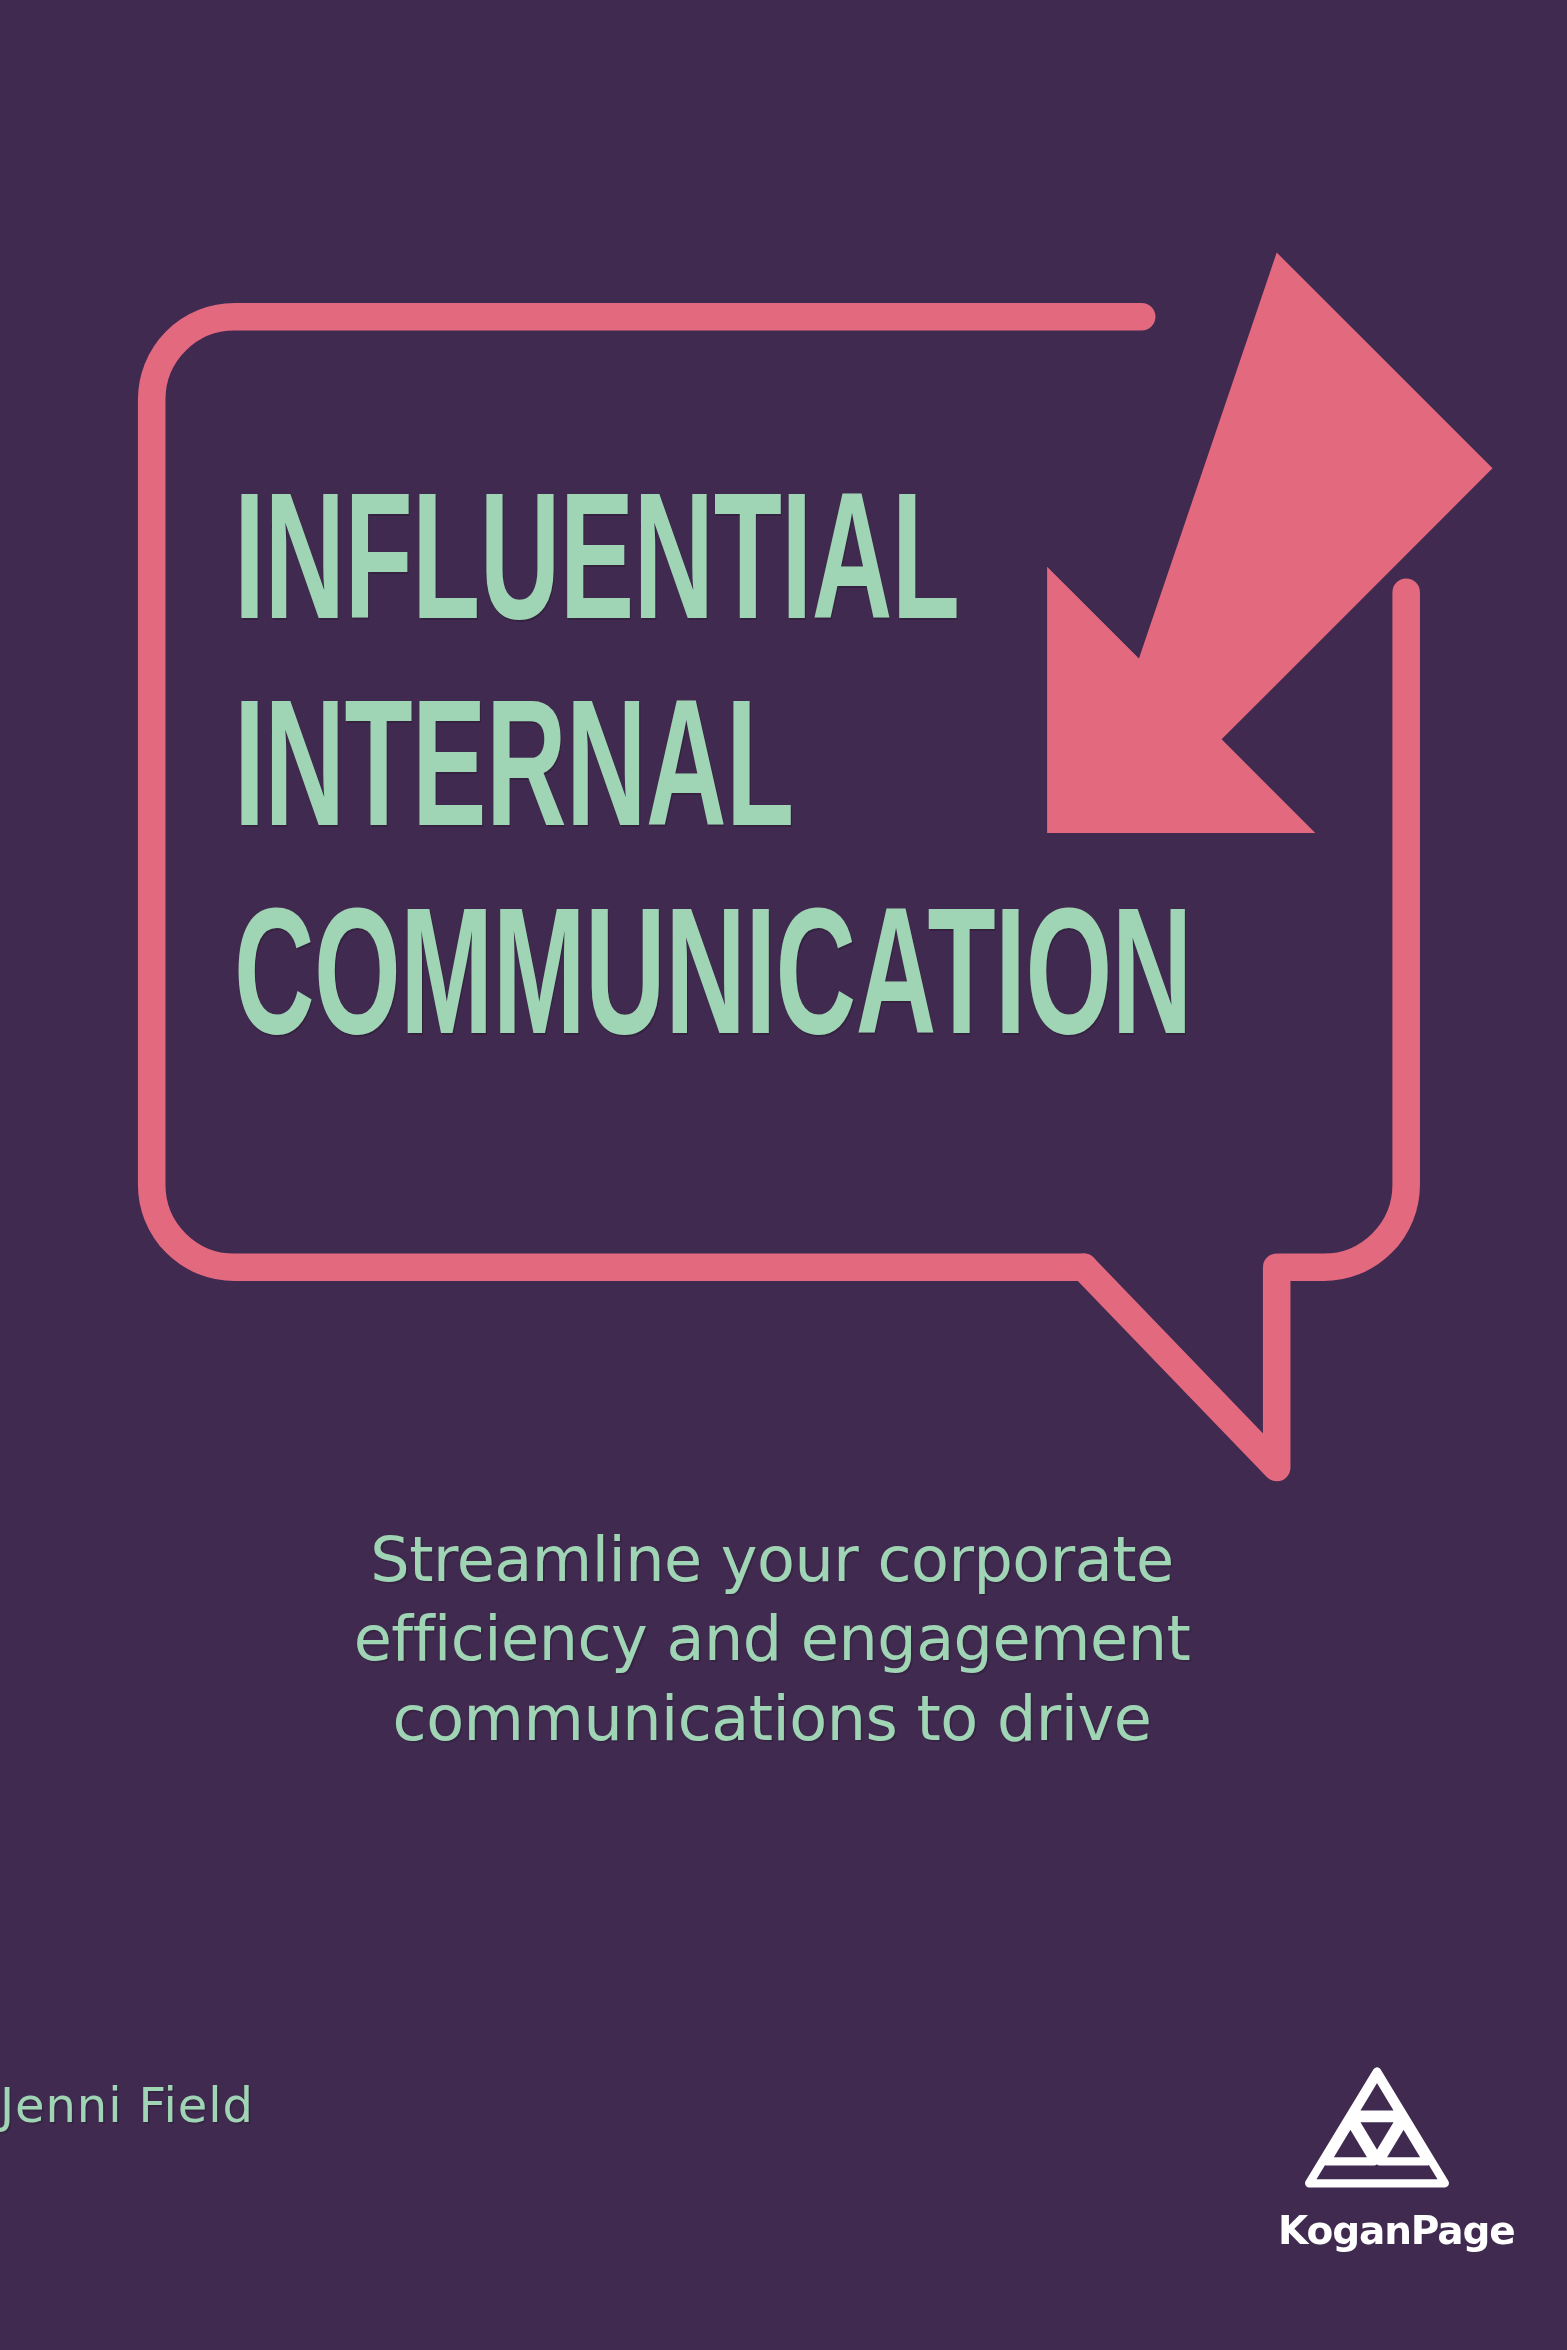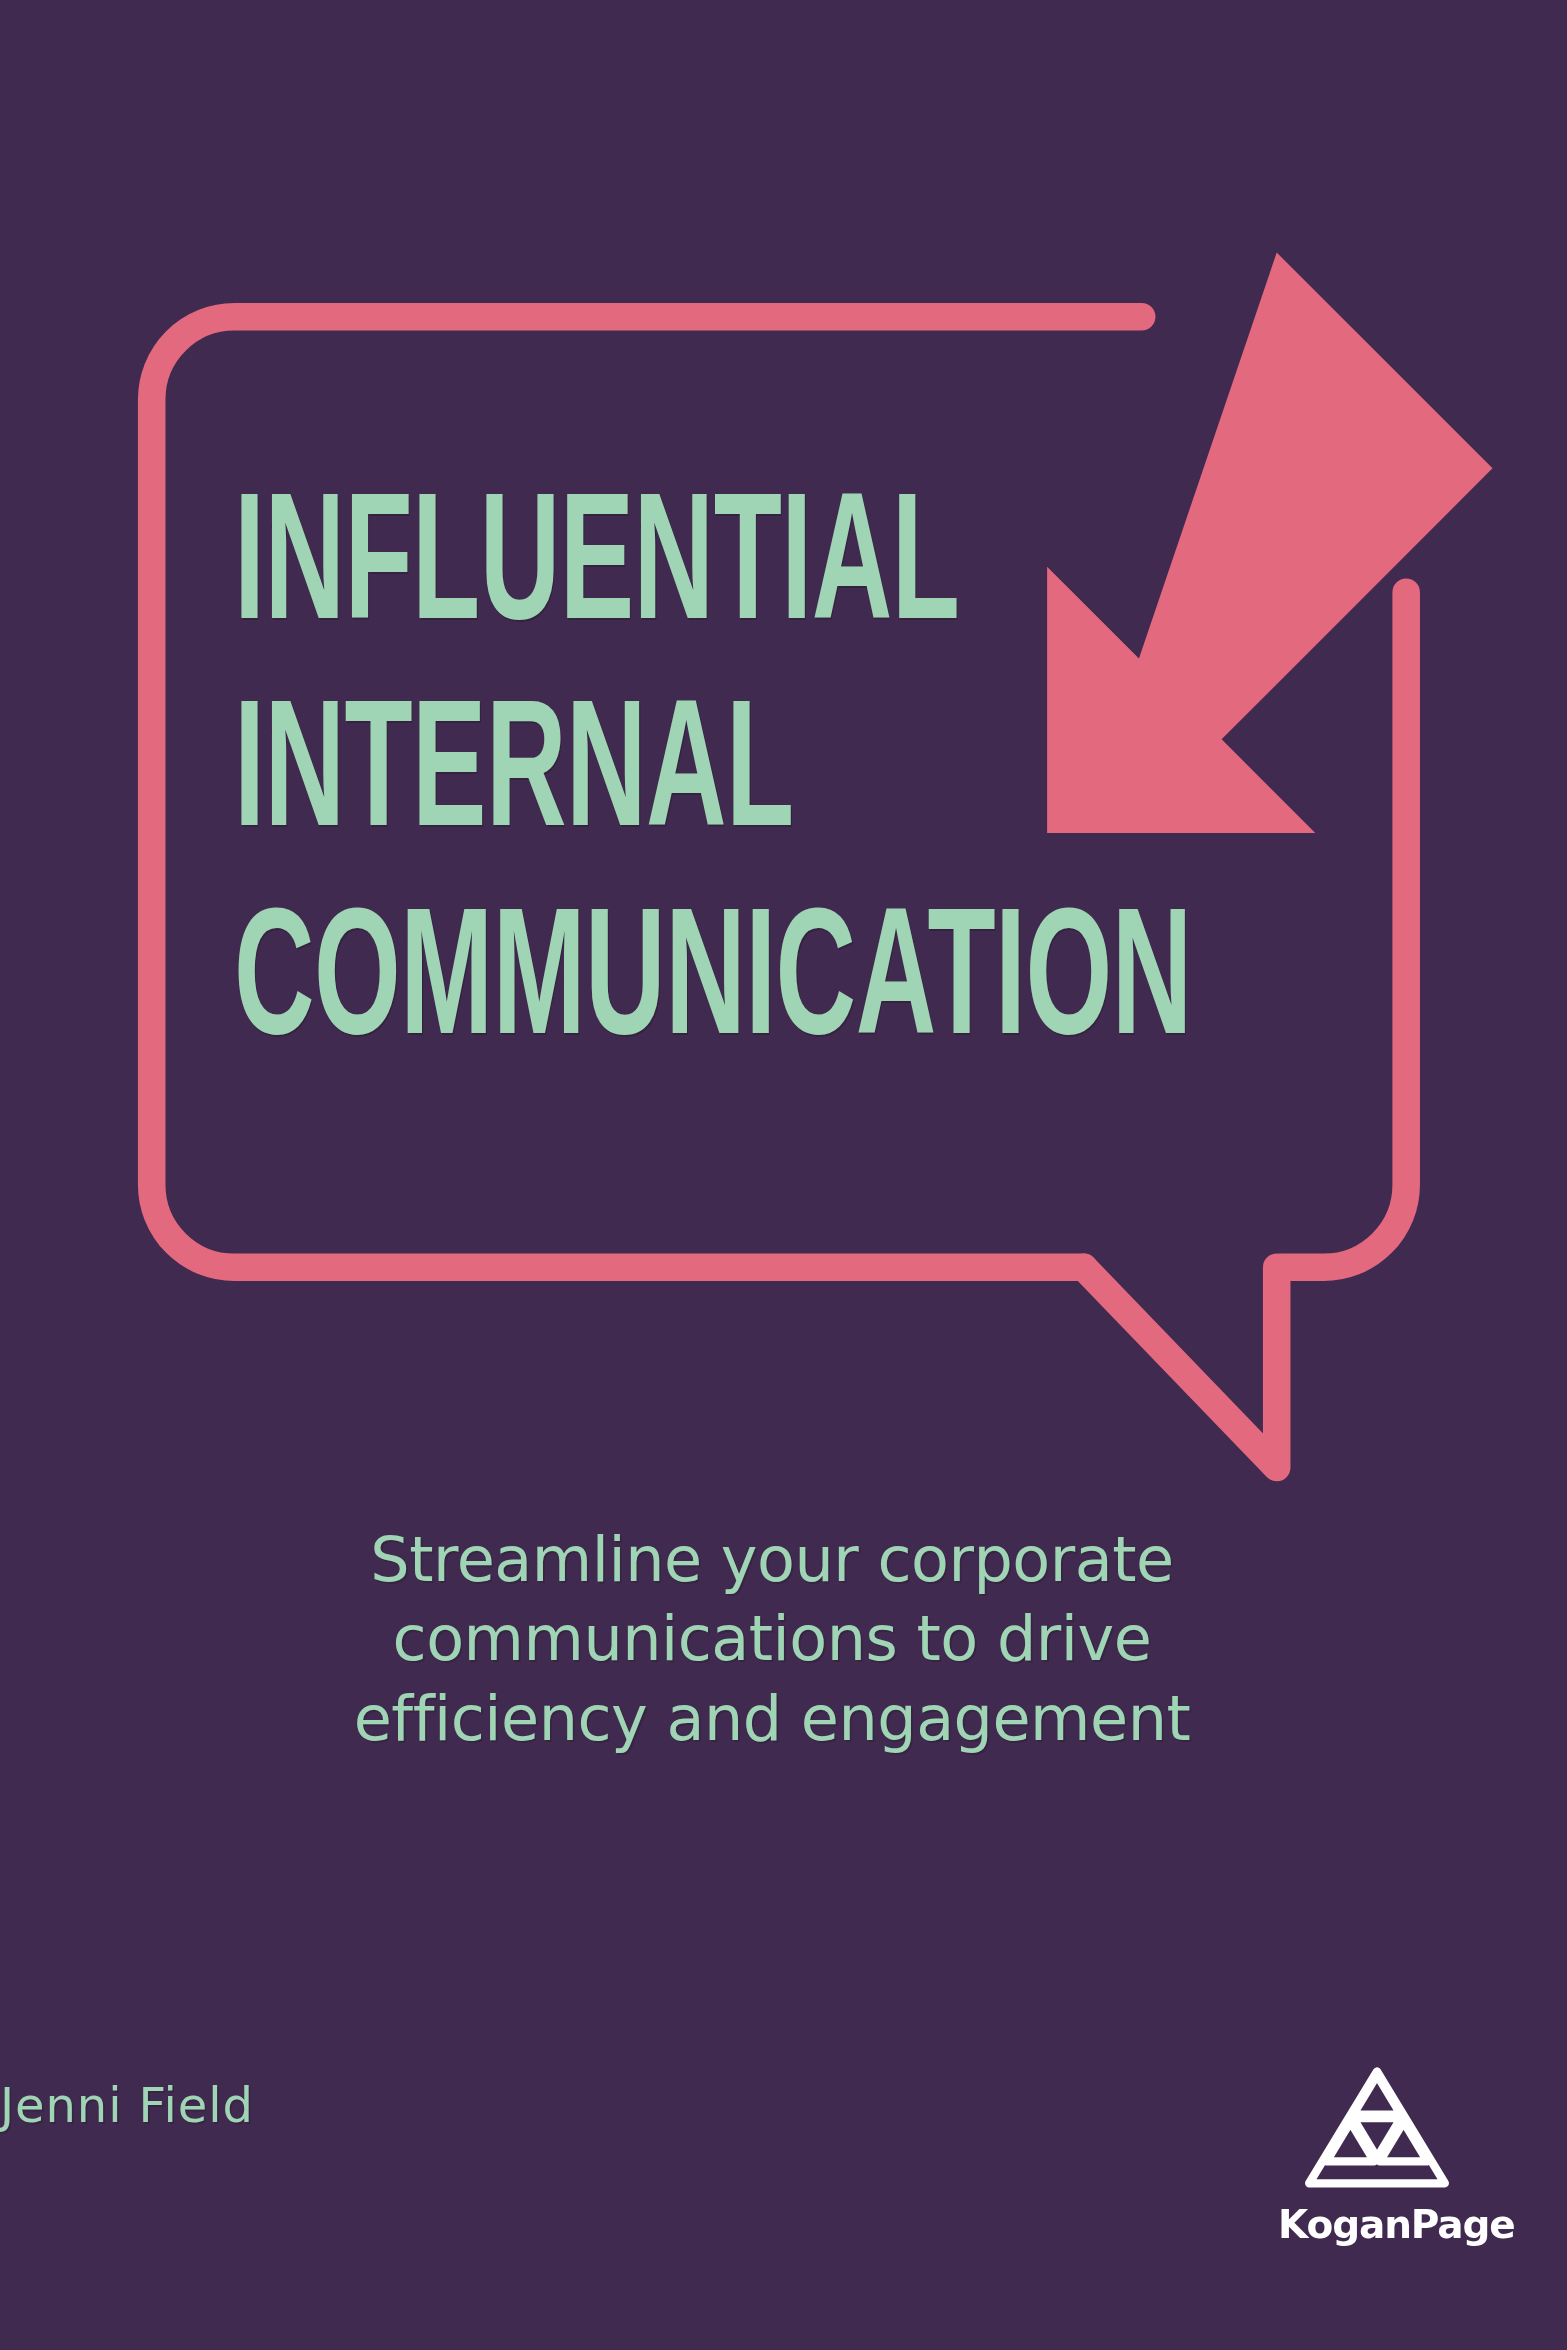--- a/index.html
+++ b/index.html
@@ -88,21 +88,21 @@
     height: 197px;
   }
   .logo svg { display: block; width: 154px; height: 138px; margin: 0 auto; }
   .logo-word {
     color: #ffffff;
     font-family: "DejaVu Sans", sans-serif;
     font-weight: 700;
     font-size: 39px;
     letter-spacing: -1.1px;
     text-align: center;
-    margin-top: 2px;
+    margin-top: 8px;
     white-space: nowrap;
   }
 </style>
 </head>
 <body>
 
 <div id="cover">
 
   <svg id="art" viewBox="0 0 1707 2560">
     <g>
@@ -126,22 +126,22 @@
   </svg>
 
   <div class="title-block">
     <div class="title-line l1">INFLUENTIAL</div>
     <div class="title-line l2">INTERNAL</div>
     <div class="title-line l3">COMMUNICATION</div>
   </div>
 
   <div class="subtitle">
     <div>Streamline your corporate</div>
+    <div>efficiency and engagement</div>
     <div>communications to drive</div>
-    <div>efficiency and engagement</div>
   </div>
 
   <div class="author">Jenni Field</div>
 
   <div class="logo">
     <svg viewBox="0 0 168 150">
       <g fill="none" stroke="#FFFFFF" stroke-width="9" stroke-linejoin="round" stroke-linecap="round">
 
         <path d="M 84 14 L 110 57 L 58 57 Z"></path>
 

